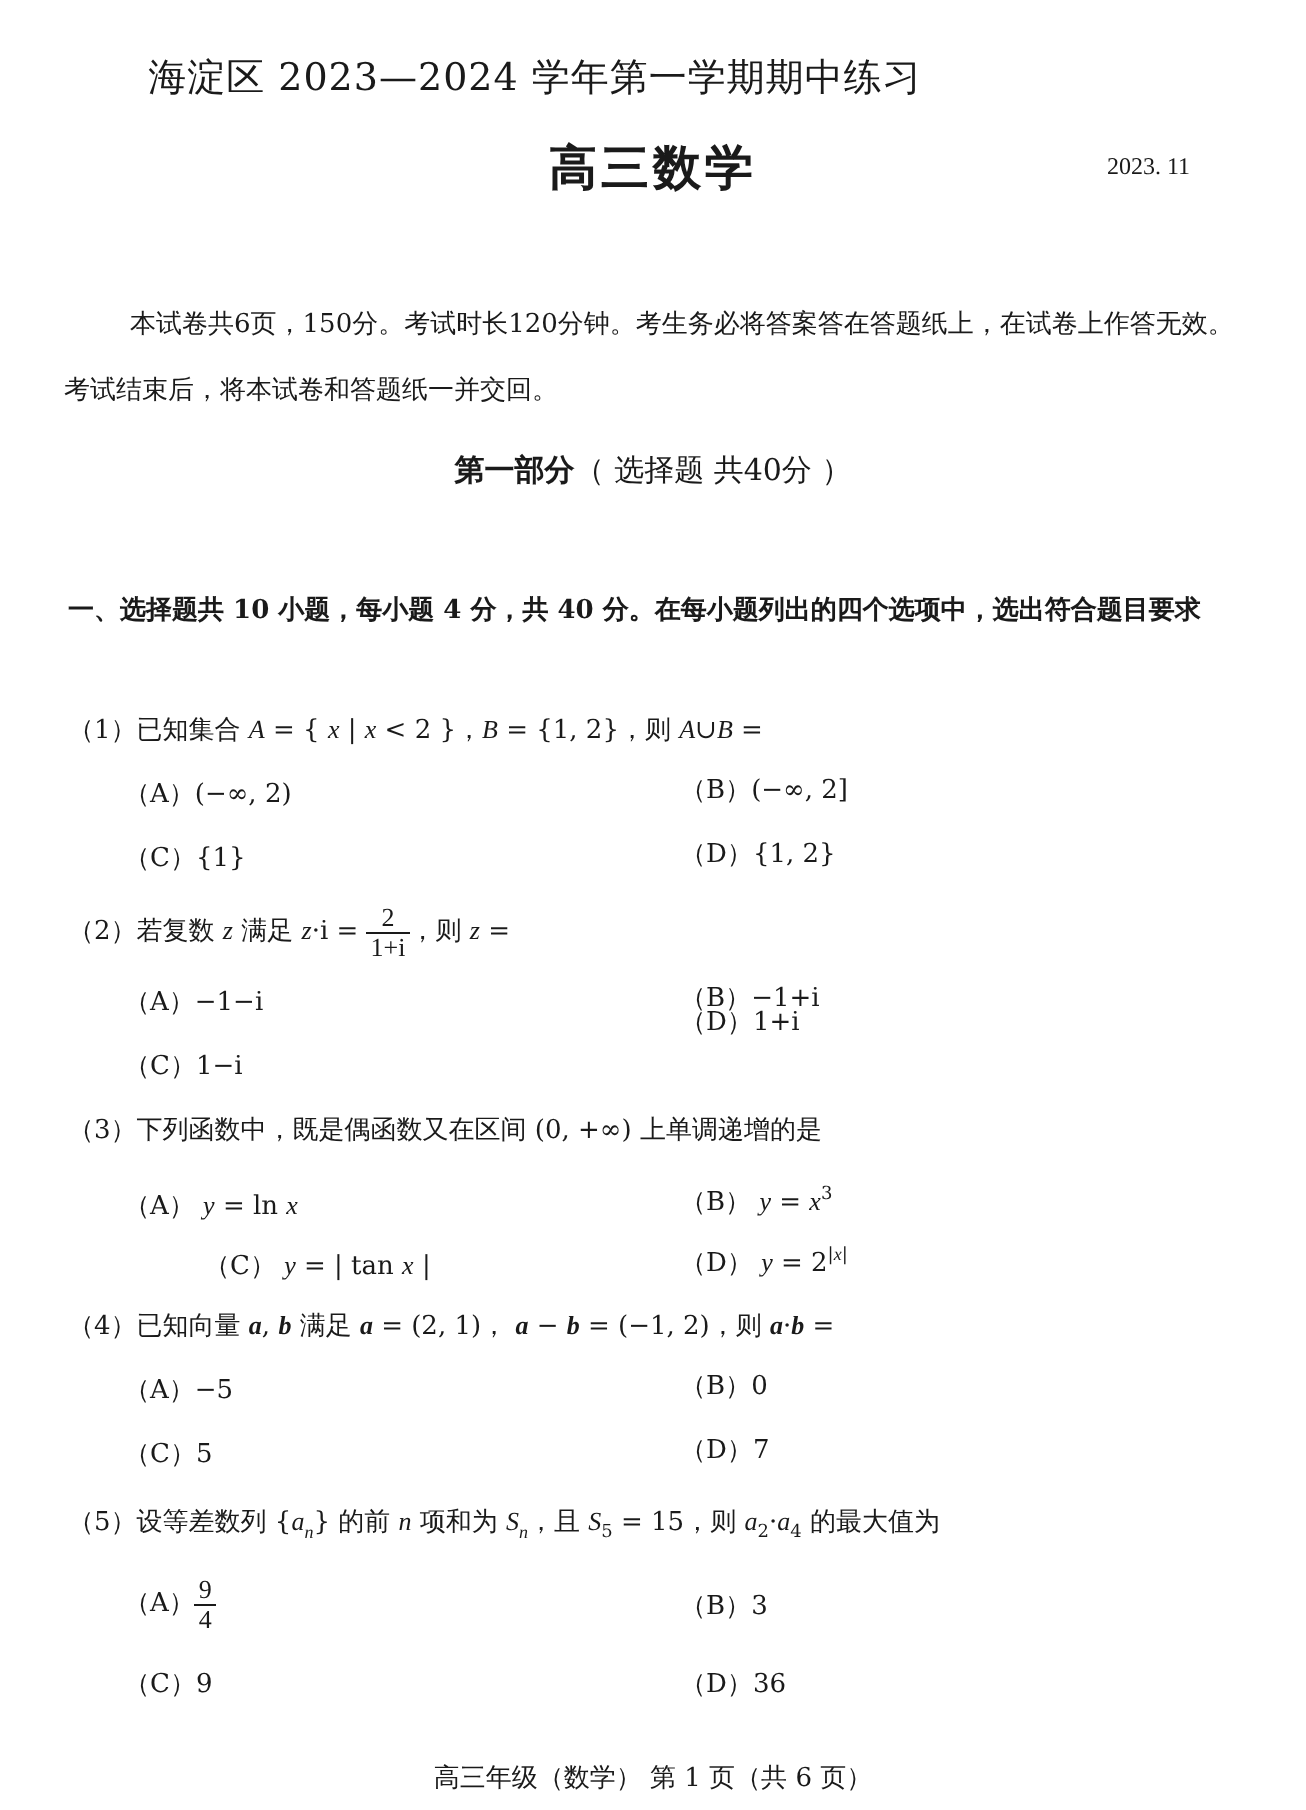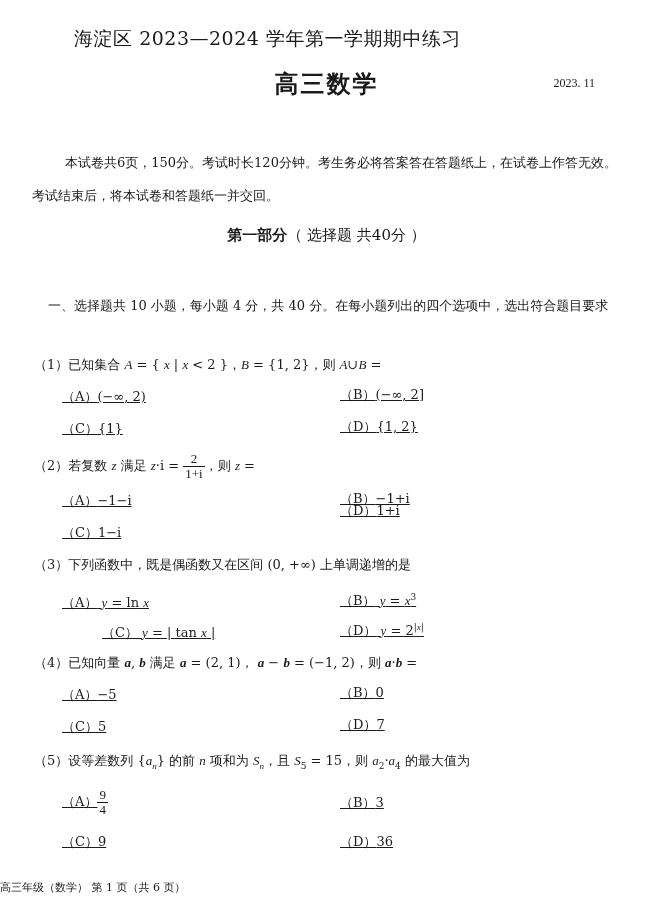--- a/index.html
+++ b/index.html
@@ -5,33 +5,33 @@
   html, body { margin:0; padding:0; background:#ffffff; }
   body { width:653px; height:905px; position:relative; overflow:hidden;
          font-family:"DejaVu Serif","Liberation Serif",serif; color:#1a1a1a; }
   .abs { position:absolute; white-space:nowrap; }
   .title { left:0; width:535px; text-align:center; top:26px; font-size:19px; letter-spacing:0.5px; }
   .subject { left:0; width:653px; text-align:center; top:68px; font-size:24px; font-weight:bold; letter-spacing:2px; }
   .date { right:58px; top:76px; font-size:12px; font-family:"Liberation Serif",serif; }
   .intro { left:32px; width:585px; top:146px; font-size:13px; line-height:33px; white-space:normal; text-indent:33px; }
   .part { left:0; width:653px; text-align:center; top:226px; font-size:15px; font-weight:bold; }
   .part .light { font-weight:normal; }
-  .sec { left:48px; width:590px; top:288px; font-size:13px; font-weight:normal; line-height:36px; white-space:normal; }
+  .sec { left:34px; width:590px; top:288px; font-size:13px; font-weight:bold; line-height:36px; white-space:normal; }
   .sec .cont { padding-left:30px; display:block; }
   .q { left:34px; font-size:13px; }
-  .opt { font-size:13px;text-decoration:underline; }
+  .opt { font-size:13px; }
   .optA { left:62px; }
   .optB { left:340px; }
   i.m { font-family:"Liberation Serif",serif; font-style:italic; }
   b.v { font-family:"Liberation Serif",serif; font-style:italic; font-weight:bold; }
   .frac { display:inline-block; vertical-align:middle; text-align:center; line-height:1.05; font-family:"Liberation Serif",serif; }
   .frac .num { display:block; border-bottom:1px solid #1a1a1a; padding:0 2px; }
   .frac .den { display:block; padding:0 2px; }
   sup, sub { font-size:9px; }
-  .footer { left:0; width:653px; top:880px; font-size:11px; }
+  .footer { left:0; width:653px; text-align:center; top:880px; font-size:13px; }
 </style>
 </head>
 <body>
 
 <div class="abs title">海淀区 2023—2024 学年第一学期期中练习</div>
 <div class="abs subject">高三数学</div>
 <div class="abs date">2023. 11</div>
 
 <div class="abs intro">本试卷共6页，150分。考试时长120分钟。考生务必将答案答在答题纸上，在试卷上作答无效。考试结束后，将本试卷和答题纸一并交回。</div>
 

